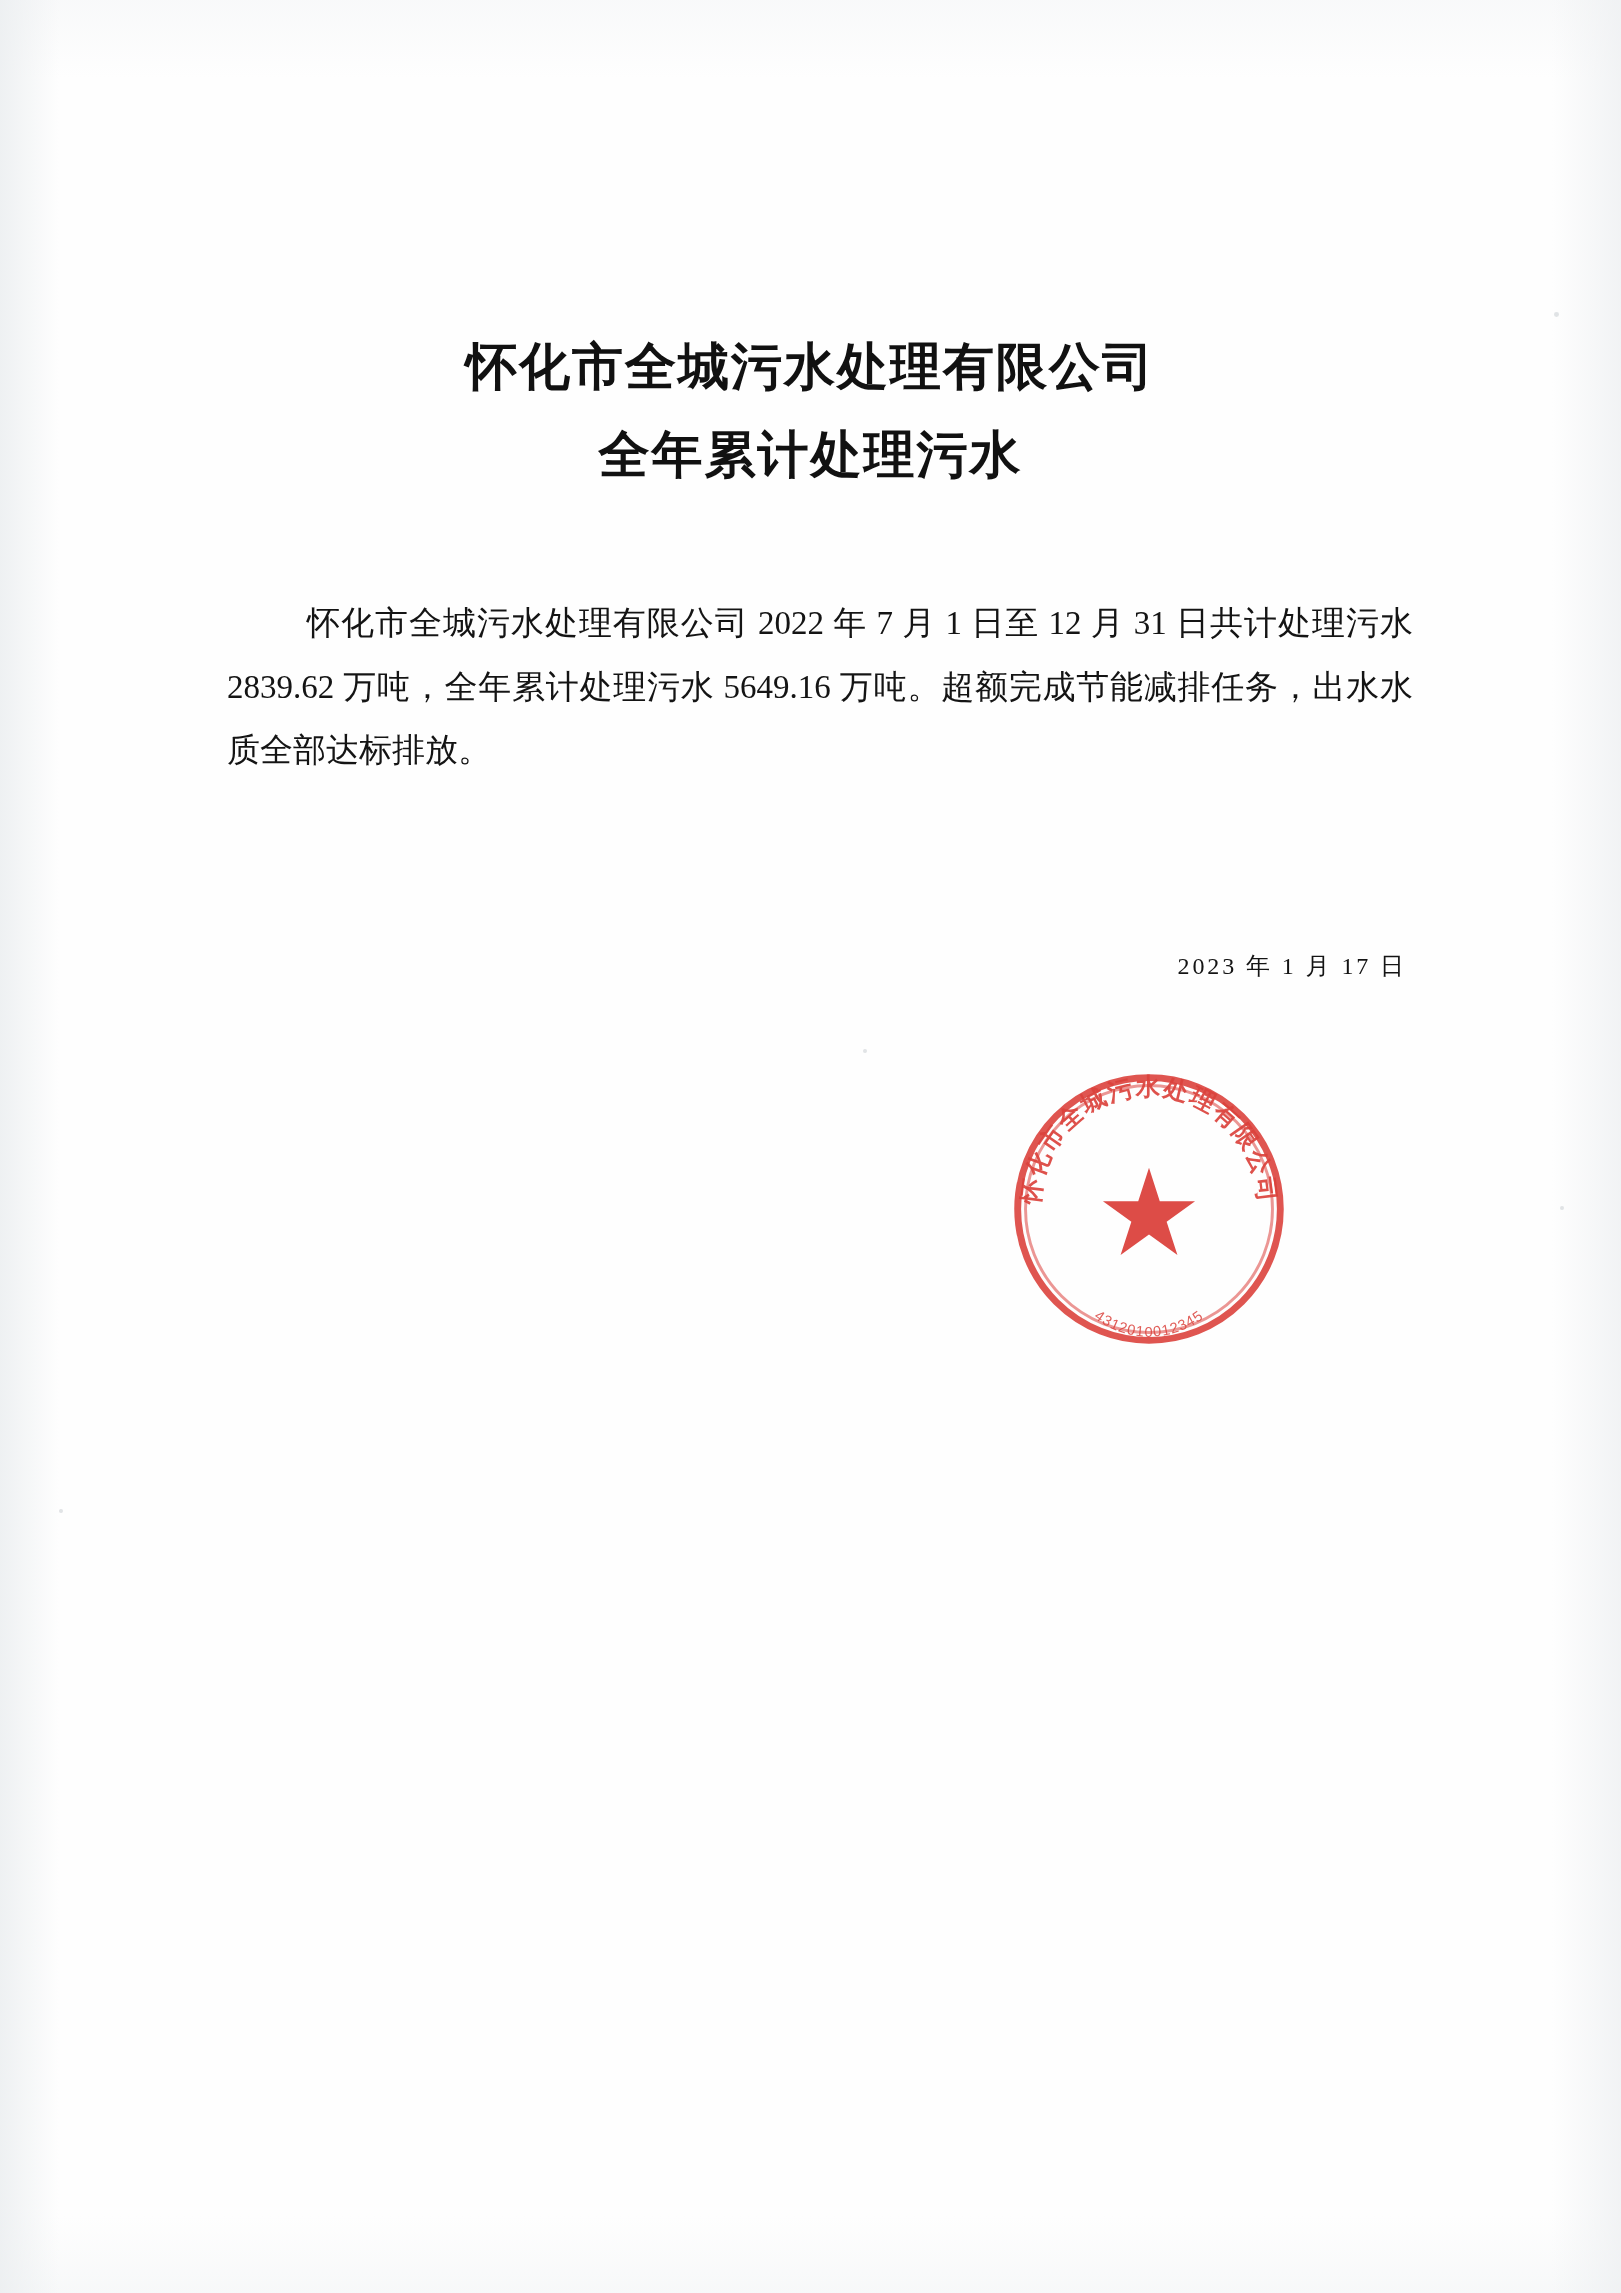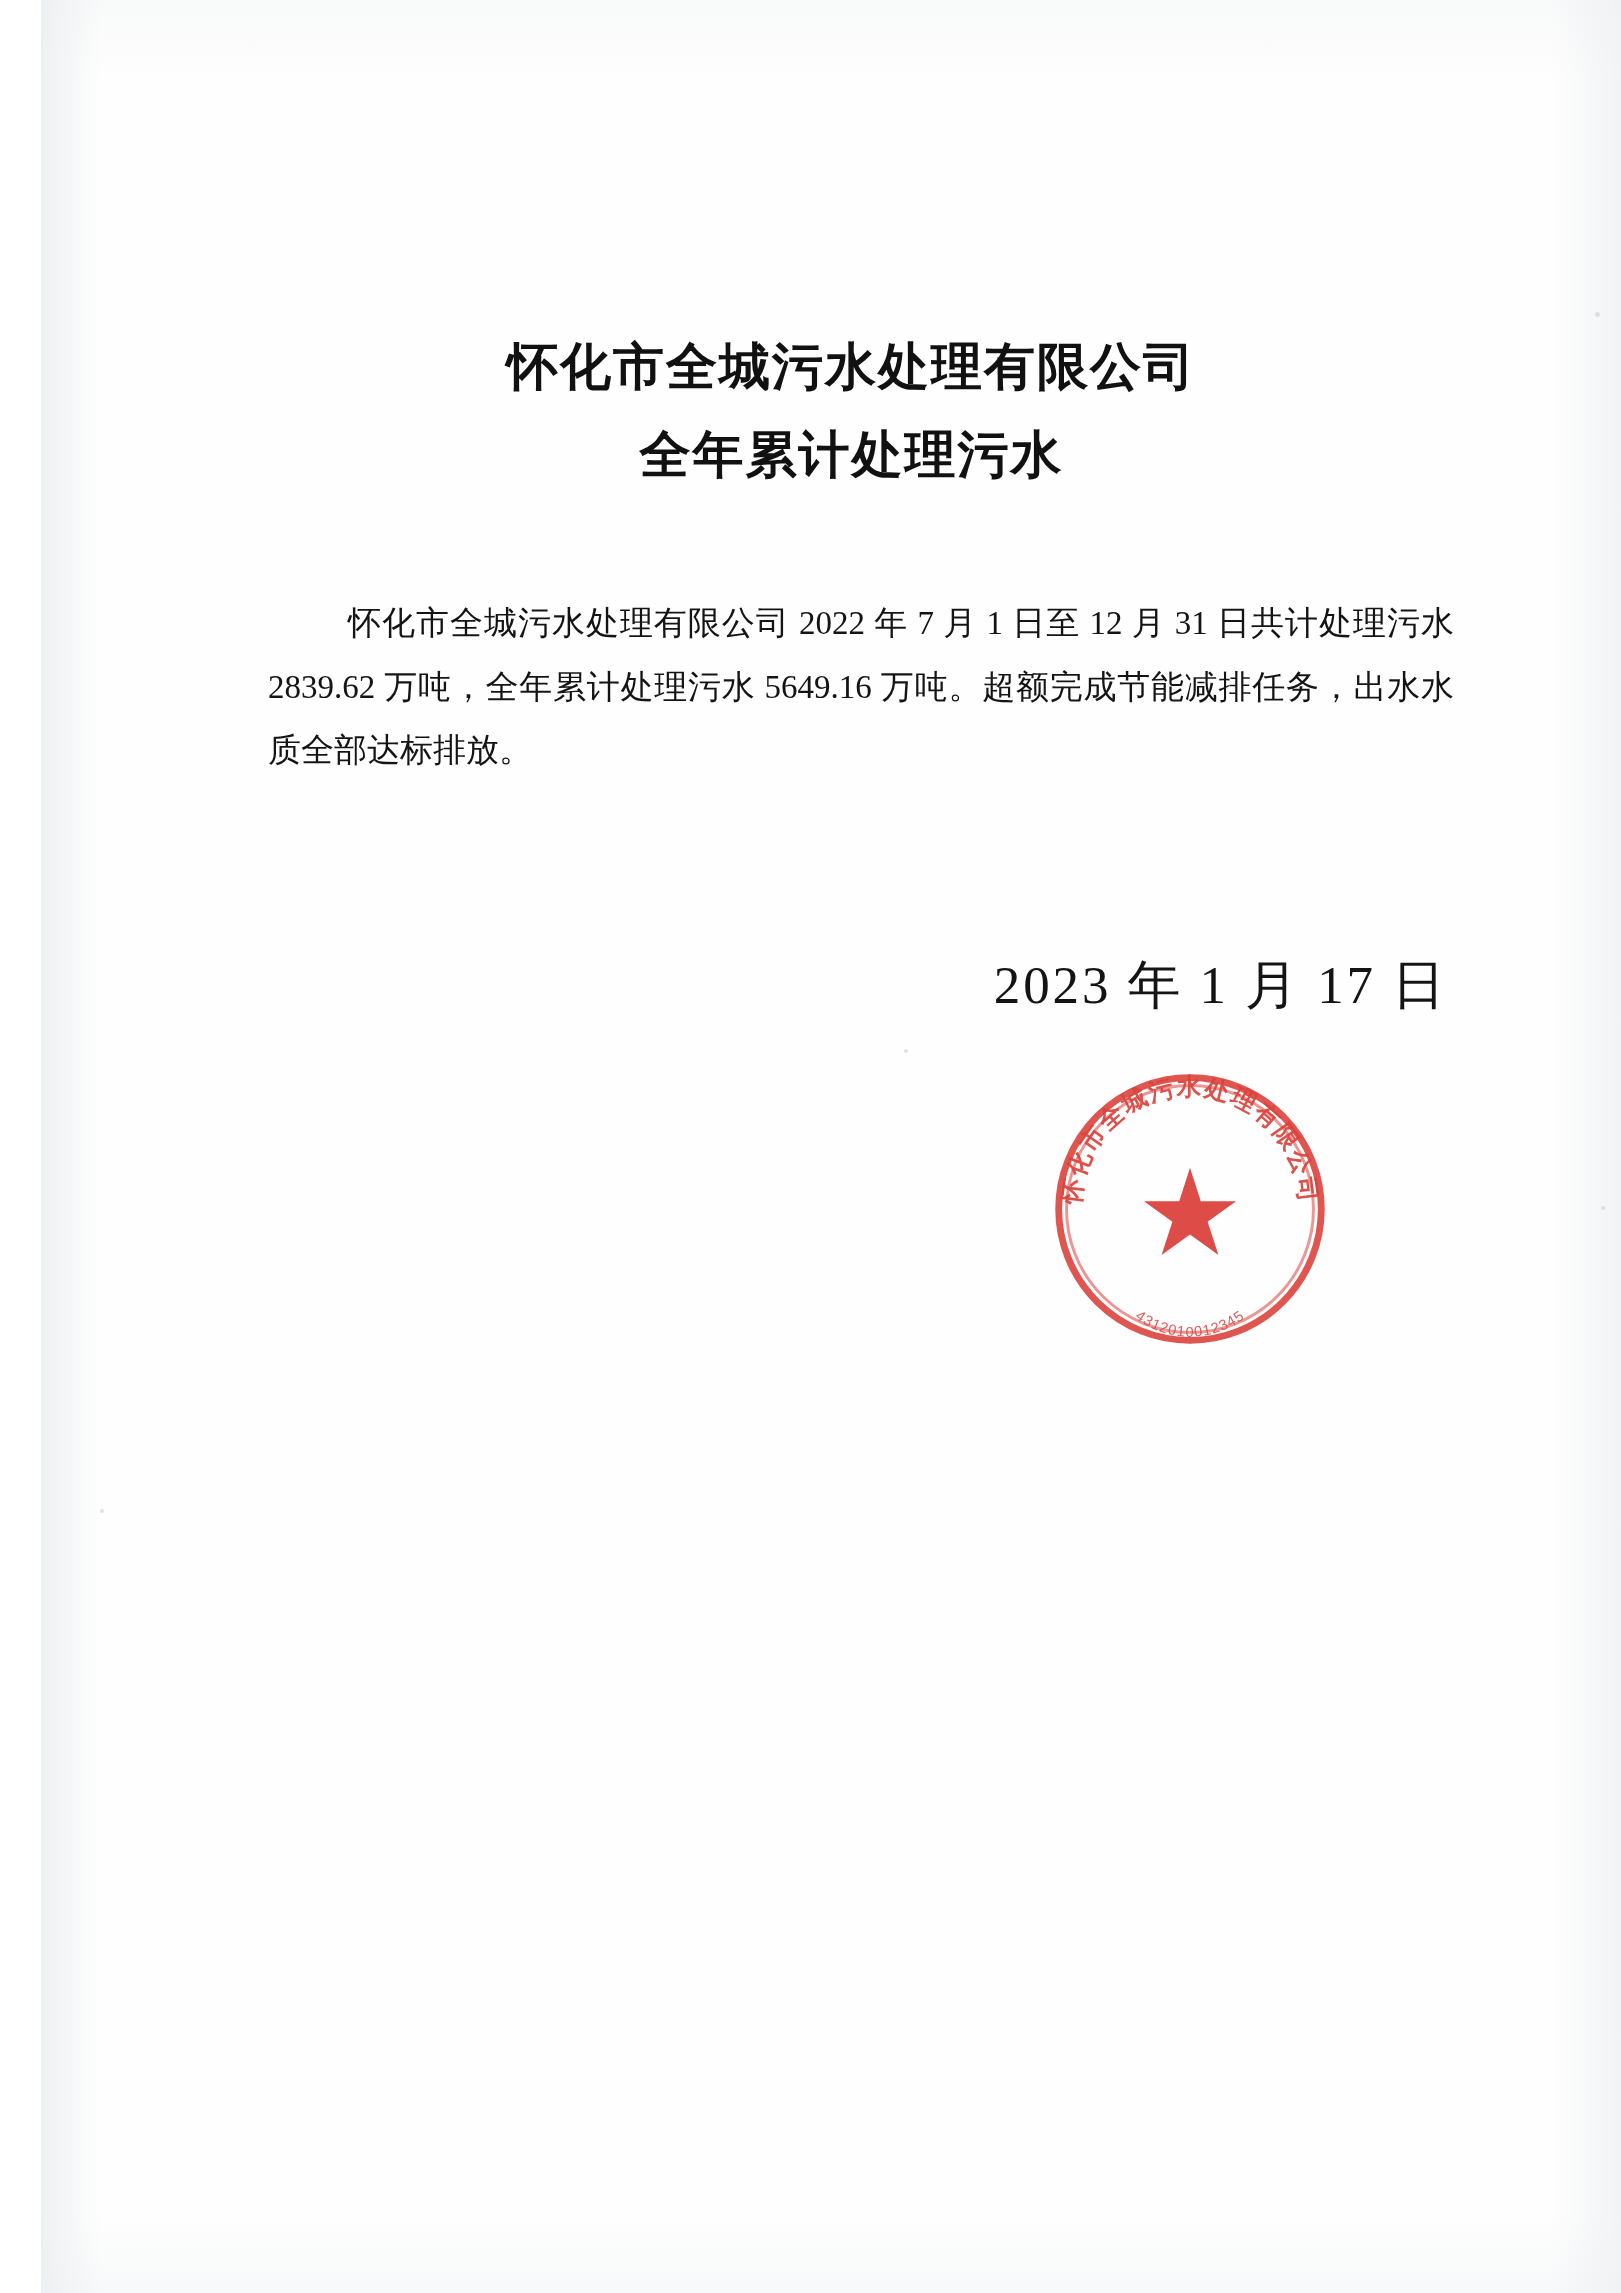--- a/index.html
+++ b/index.html
@@ -13,21 +13,20 @@
     position: relative;
     font-family: "Liberation Serif", "DejaVu Serif", serif;
     color: #1a1a1a;
     overflow: hidden;
   }
 
   .page {
     position: absolute;
     inset: 0;
     background: #fefefe;
-    margin-left: 41px;
   }
 
   
   .paper-tint {
     position: absolute;
     inset: 0;
     background:
       linear-gradient(90deg, rgba(235,238,240,0.85) 0px, rgba(255,255,255,0) 59px),
       linear-gradient(270deg, rgba(238,240,242,0.8) 0px, rgba(255,255,255,0) 69px),
       linear-gradient(180deg, rgba(246,247,248,0.7) 0px, rgba(255,255,255,0) 78px),
@@ -67,21 +66,21 @@
     text-justify: inter-ideograph;
     text-indent: 80px;
     color: #141414;
     font-family: "Liberation Serif", "DejaVu Serif", serif;
   }
 
   .date-row {
     margin-top: 167px;
     padding-right: 214px;
     text-align: right;
-    font-size: 53px;
+    font-size: 24px;
     letter-spacing: 2.9px;
     color: #141414;
     position: relative;
     z-index: 3;
   }
 
   
   .seal {
     position: absolute;
     left: 1002px;

